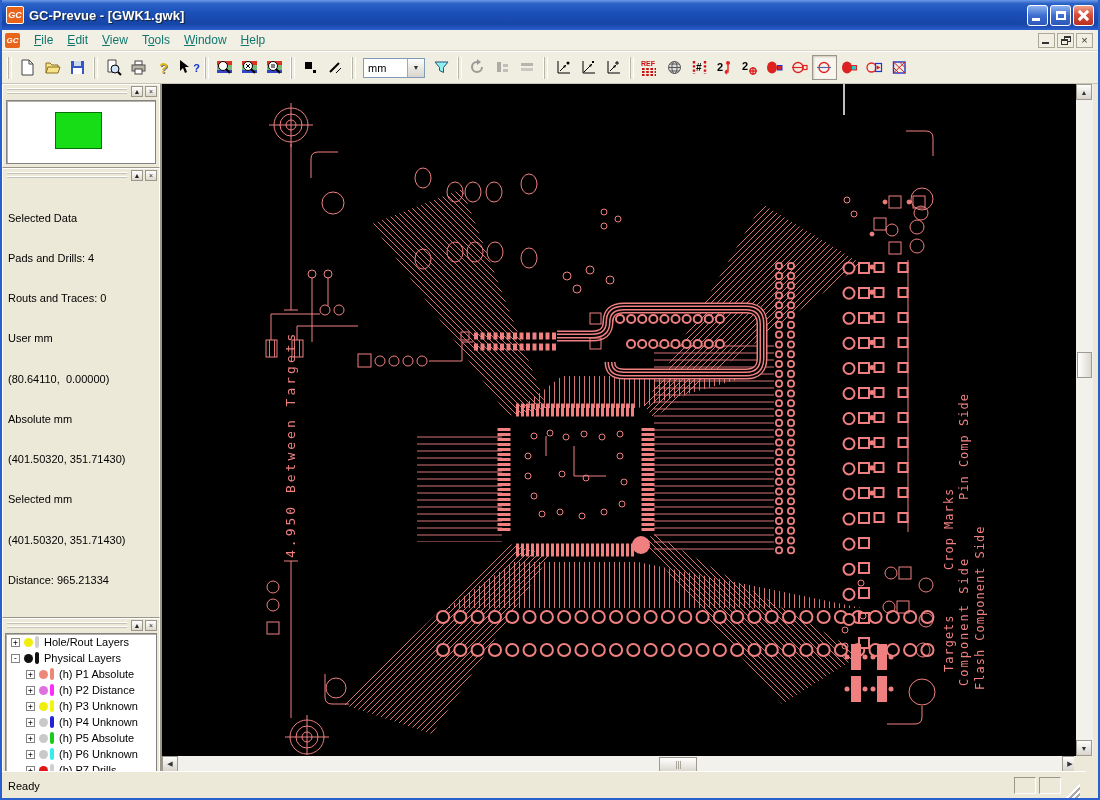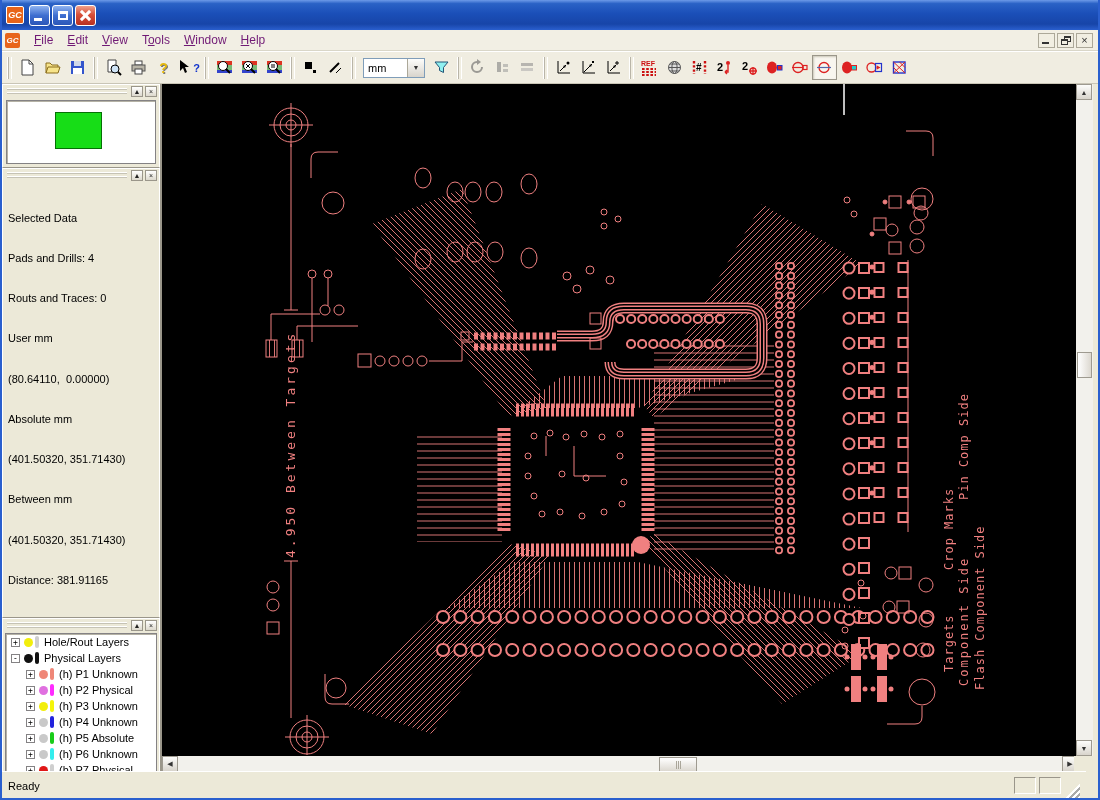--- a/index.html
+++ b/index.html
@@ -22,21 +22,21 @@
   .glyph-min { position:absolute; left:4px; bottom:4px; width:8px; height:3px; background:#fff; }
   .glyph-max { position:absolute; left:5px; top:5px; width:10px; height:9px; border:2px solid #fff; border-top-width:3px; }
   .glyph-x1,.glyph-x2 { position:absolute; left:3px; top:8px; width:13px; height:3px; background:#fff; }
   .glyph-x1 { transform:rotate(45deg);} .glyph-x2 { transform:rotate(-45deg);}
 
   
   .menubar { position:absolute; left:0; top:30px; right:0; height:21px; background:#f2efe4;
     border-bottom:1px solid #d9d6c8; display:flex; align-items:center; padding:0 3px; font-size:12px; }
   .menulogo { width:15px; height:15px; background:#e8641a; color:#fff; font-size:8px; font-weight:bold;
     font-style:italic; display:flex; align-items:center; justify-content:center; border-radius:2px; margin-right:7px;}
-  .mitem { padding:2px 7px; color:#701a75; }
+  .mitem { padding:2px 7px; color:#0f766e; }
   .mdi-btns { margin-left:auto; display:flex; gap:2px; padding-right:2px; }
   .mdibtn { width:17px; height:15px; border:1px solid #aca899; background:#f1eee2; position:relative; }
   .mdi-min { position:absolute; left:3px; bottom:3px; width:7px; height:2px; background:#333; }
   .mdi-rest1 { position:absolute; left:6px; top:2px; width:7px; height:6px; border:1px solid #333; border-top-width:2px;}
   .mdi-rest2 { position:absolute; left:3px; top:5px; width:7px; height:6px; border:1px solid #333; border-top-width:2px; background:#f1eee2;}
   .mdi-x { font-size:11px; line-height:13px; text-align:center; color:#333; width:100%; display:block;}
 
   
   .toolbar { position:absolute; left:0; top:51px; right:0; height:33px; background:#f0ede1;
     border-top:1px solid #fff; border-bottom:1px solid #c9c5b6; display:flex; align-items:center; padding:0 2px; }
@@ -106,20 +106,21 @@
 
   .iconlbl { font-weight:bold; }
 </style>
 </head>
 <body>
 
 <div class="win">
 
   <div class="titlebar">
     <div class="applogo">GC</div>
+    <div class="apptitle">GC-Prevue - [GWK1.gwk]</div>
     <div class="caption-btns">
       <div class="cbtn">
           <i class="glyph-min"></i>
         </div>
       <div class="cbtn">
           <i class="glyph-max"></i>
         </div>
       <div class="cbtn close">
           <i class="glyph-x1"></i>
           <i class="glyph-x2"></i>
@@ -387,23 +388,23 @@
         <div class="pbtn">×</div>
       </div>
       <div class="sel-body">
         <div>Selected Data</div>
         <div>Pads and Drills: 4</div>
         <div>Routs and Traces: 0</div>
         <div>User mm</div>
         <div>(80.64110,  0.00000)</div>
         <div>Absolute mm</div>
         <div>(401.50320, 351.71430)</div>
-        <div>Between mm</div>
+        <div>Selected mm</div>
         <div>(401.50320, 351.71430)</div>
-        <div>Distance: 381.91165</div>
+        <div>Distance: 965.21334</div>
       </div>
     </div>
     <div class="panel" style="flex:1; border-bottom:none;">
       <div class="phead">
         <div class="hlines"></div>
         <div class="pbtn">▲</div>
         <div class="pbtn">×</div>
       </div>
       <div class="tree-wrap">
 
@@ -419,28 +420,28 @@
           <span class="dot" style="background: rgb(17, 17, 17);"></span>
           <span class="bar" style="background: rgb(17, 17, 17);"></span>
 
           <span class="lbl">Physical Layers</span>
         </div>
           <div class="trow lvl2">
           <span class="exp">+</span>
           <span class="dot" style="background: rgb(239, 135, 120);"></span>
           <span class="bar" style="background: rgb(239, 135, 120);"></span>
 
-          <span class="lbl">(h) P1 Unknown</span>
+          <span class="lbl">(h) P1 Absolute</span>
         </div>
           <div class="trow lvl2">
           <span class="exp">+</span>
           <span class="dot" style="background: rgb(224, 112, 224);"></span>
           <span class="bar" style="background: rgb(255, 43, 255);"></span>
 
-          <span class="lbl">(h) P2 Physical</span>
+          <span class="lbl">(h) P2 Distance</span>
         </div>
           <div class="trow lvl2">
           <span class="exp">+</span>
           <span class="dot" style="background: rgb(242, 238, 12);"></span>
           <span class="bar" style="background: rgb(245, 245, 10);"></span>
 
           <span class="lbl">(h) P3 Unknown</span>
         </div>
           <div class="trow lvl2">
           <span class="exp">+</span>
@@ -461,21 +462,21 @@
           <span class="dot" style="background: rgb(201, 201, 201);"></span>
           <span class="bar" style="background: rgb(51, 238, 238);"></span>
 
           <span class="lbl">(h) P6 Unknown</span>
         </div>
           <div class="trow lvl2">
           <span class="exp">+</span>
           <span class="dot" style="background: rgb(224, 23, 23);"></span>
           <span class="bar" style="background: rgb(207, 207, 207);"></span>
 
-          <span class="lbl">(h) P7 Physical</span>
+          <span class="lbl">(h) P7 Drills</span>
         </div>
           <div class="trow lvl2">
           <span class="exp">+</span>
           <span class="dot" style="background: rgb(201, 201, 201);"></span>
           <span class="bar" style="background: rgb(242, 62, 242);"></span>
 
           <span class="lbl">(h) P8 Unknown</span>
         </div>
           <div class="trow lvl2">
           <span class="exp">+</span>

